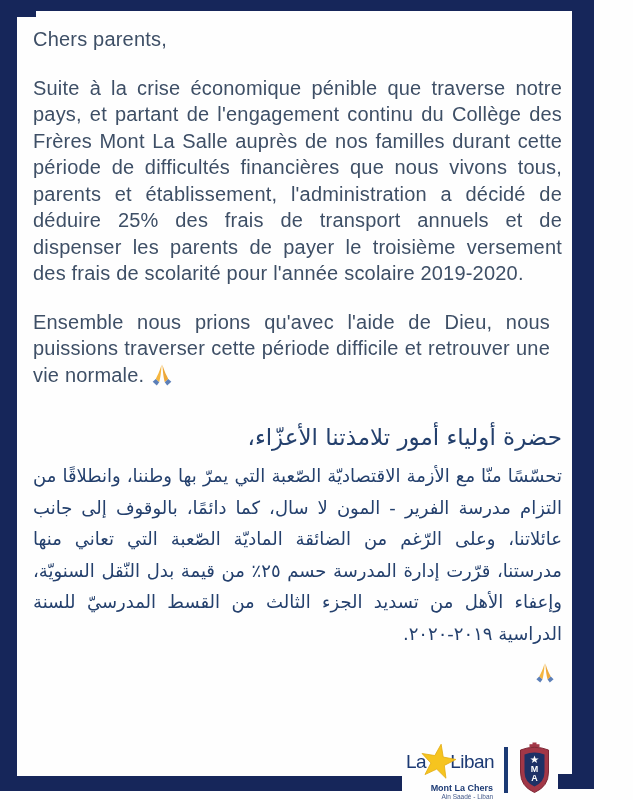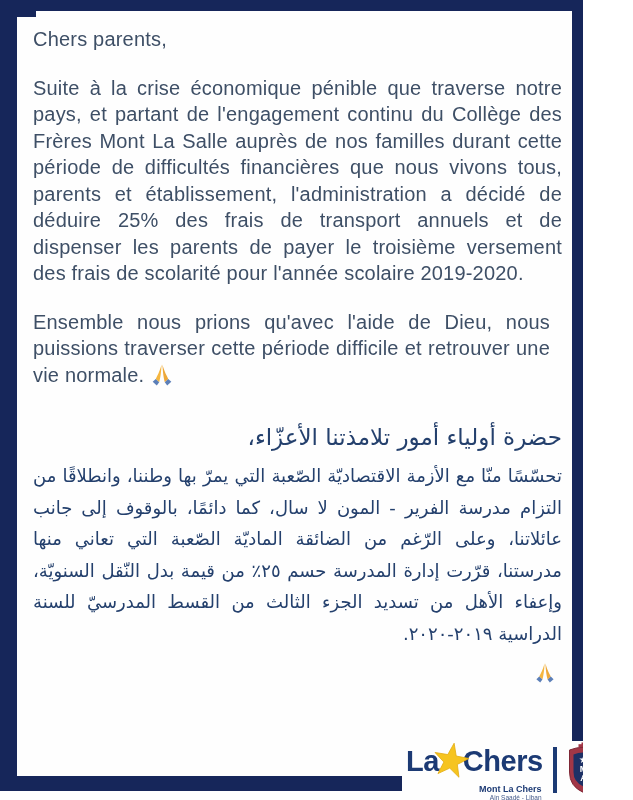--- a/index.html
+++ b/index.html
@@ -1,17 +1,17 @@
 <!DOCTYPE html>
 <html lang="fr"><head>
 <meta charset="utf-8">
 <style>
   html,body{margin:0;padding:0;}
   body{width:633px;height:800px;background:#ffffff;}
-  .page{position:relative;width:583px;height:800px;background:#fefefe;overflow:hidden;}
+  .page{position:relative;width:633px;height:800px;background:#fefefe;overflow:hidden;}
 
   
   .band{position:absolute;background:#16265a;}
   .band-top{left:0;top:0;width:594px;height:11px;}
   .band-left{left:0;top:0;width:17px;height:791px;}
   .corner-tl{left:0;top:0;width:36px;height:17px;}
   .bar-right{left:572px;top:0;width:22px;height:789px;}
   .foot-right{left:558px;top:774px;width:36px;height:15px;}
   .band-bottom{left:0;top:776px;width:404px;height:15px;}
 
@@ -27,22 +27,22 @@
   .ar-greeting{text-align:right;font-size:23px;line-height:34px;margin:0 0 6px 0;}
   .ar-p1{margin:0 0 8px 0;}
   .ar-p2{margin:0;}
   .hands{display:inline-block;vertical-align:-6px;margin-inline-start:5px;}
 
   
   .logo-row{position:absolute;left:402px;top:741px;height:58px;display:flex;
             align-items:center;background:#fefefe;z-index:2;padding-left:4px;}
   .logo-text{display:flex;flex-direction:column;align-items:flex-end;}
   .logo-word-row{display:flex;align-items:center;
-            font-family:"Liberation Sans",sans-serif;font-weight:bold;
-            font-size:29px;color:#1c3a74;letter-spacing:-0.5px;line-height:1;}
+            font-family:"Liberation Sans",sans-serif;font-weight:normal;
+            font-size:19px;color:#1c3a74;letter-spacing:-0.5px;line-height:1;}
   .logo-star{margin:0 -7px;transform:translateY(2px);}
   .logo-sub{font-family:"Liberation Sans",sans-serif;font-weight:bold;
             font-size:9px;color:#1c3a74;margin-top:1px;padding-right:1px;}
   .logo-loc{font-family:"Liberation Sans",sans-serif;font-size:6.5px;
             color:#43598a;padding-right:1px;}
   .logo-sep{width:4px;height:46px;background:#1c3a74;margin:0 8px 0 10px;}
 </style>
 </head>
 <body>
 
@@ -80,21 +80,21 @@
         </svg></span></p>
   </div>
 
   <div class="logo-row">
     <div class="logo-text">
       <div class="logo-word-row">
         <span>La</span>
         <span class="logo-star"><svg width="38" height="38" viewBox="0 0 40 40">
           <polygon transform="rotate(10 20 20)" fill="#f6c41f" stroke="#e3ac12" stroke-width="0.8" points="20,1 24.5,13.9 38.1,14.1 27.2,22.4 31.2,35.4 20,27.6 8.8,35.4 12.8,22.4 1.9,14.1 15.5,13.9"></polygon>
         </svg></span>
-        <span>Chers</span>
+        <span>Liban</span>
       </div>
       <div class="logo-sub">Mont La Chers</div>
       <div class="logo-loc">Ain Saadé - Liban</div>
     </div>
     <div class="logo-sep"></div>
     <span><svg width="37" height="52" viewBox="0 0 37 52">
       <rect x="16.5" y="0.5" width="4" height="7" fill="#a23747"></rect>
       <rect x="13.5" y="2.2" width="10" height="3" fill="#a23747"></rect>
       <path d="M4.5 8 Q18.5 2.5 32.5 8 L32.5 30 Q32.5 44.5 18.5 50.5 Q4.5 44.5 4.5 30 Z" fill="#a23747" stroke="#7e2836" stroke-width="1"></path>
       <path d="M8.5 12.5 Q18.5 8.5 28.5 12.5 L28.5 30 Q28.5 40 18.5 44.5 Q8.5 40 8.5 30 Z" fill="#1e3166"></path>

